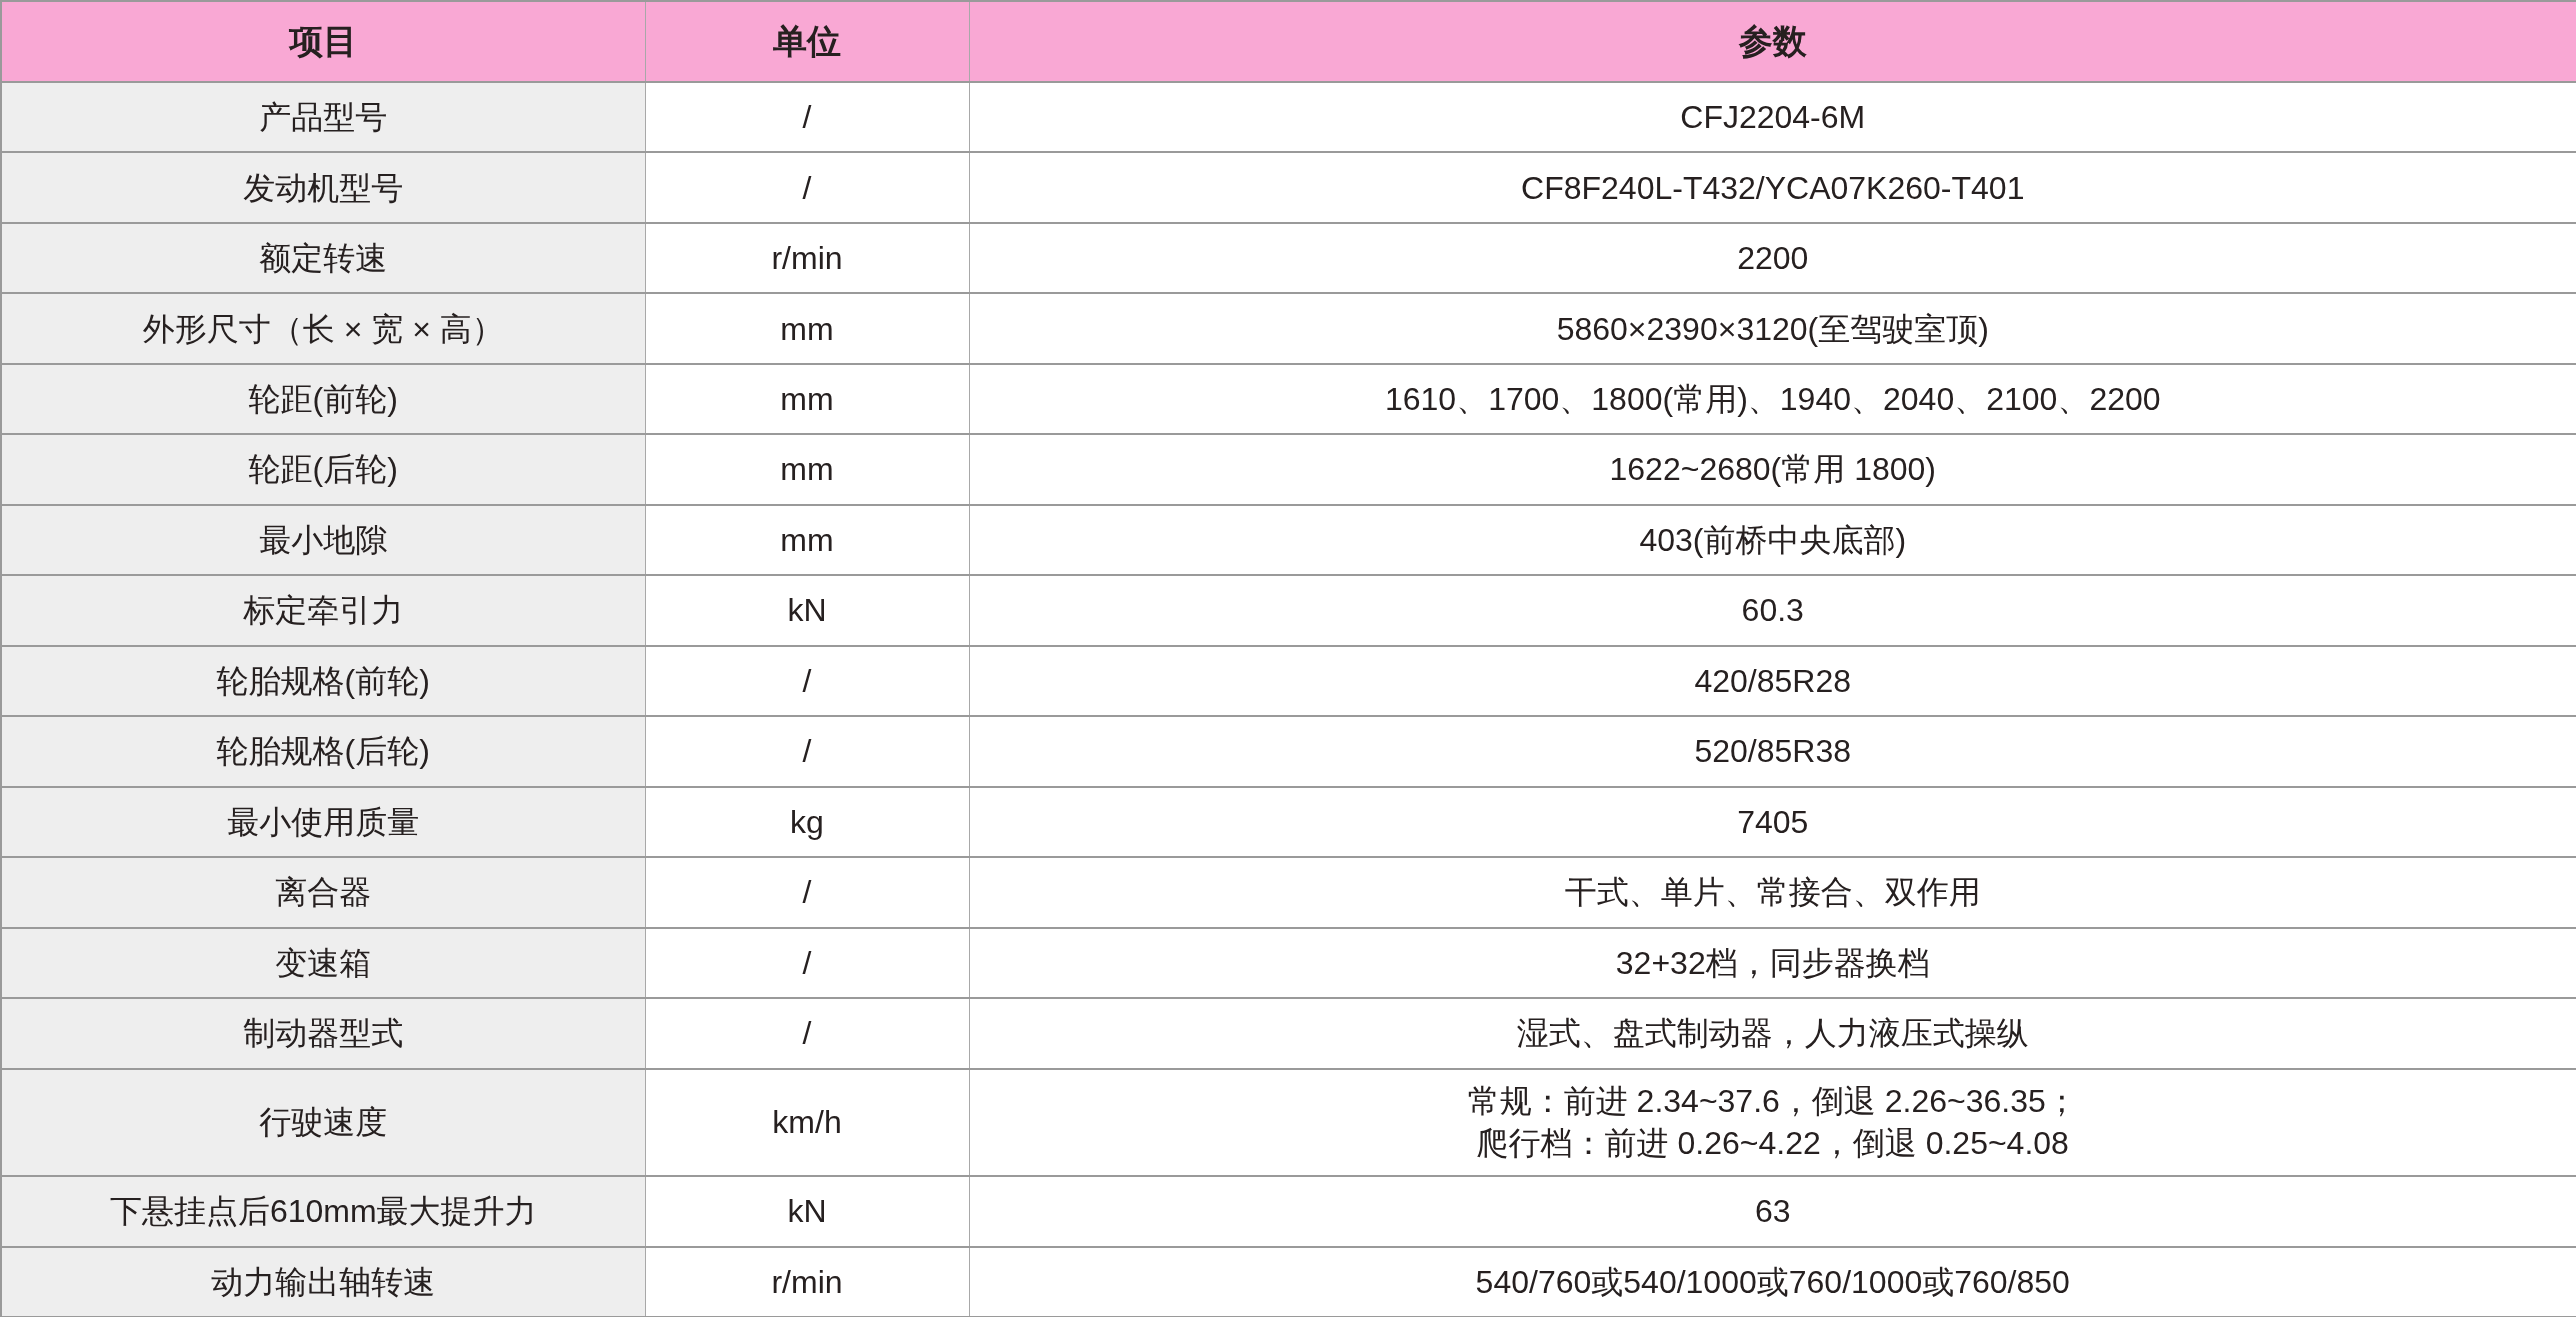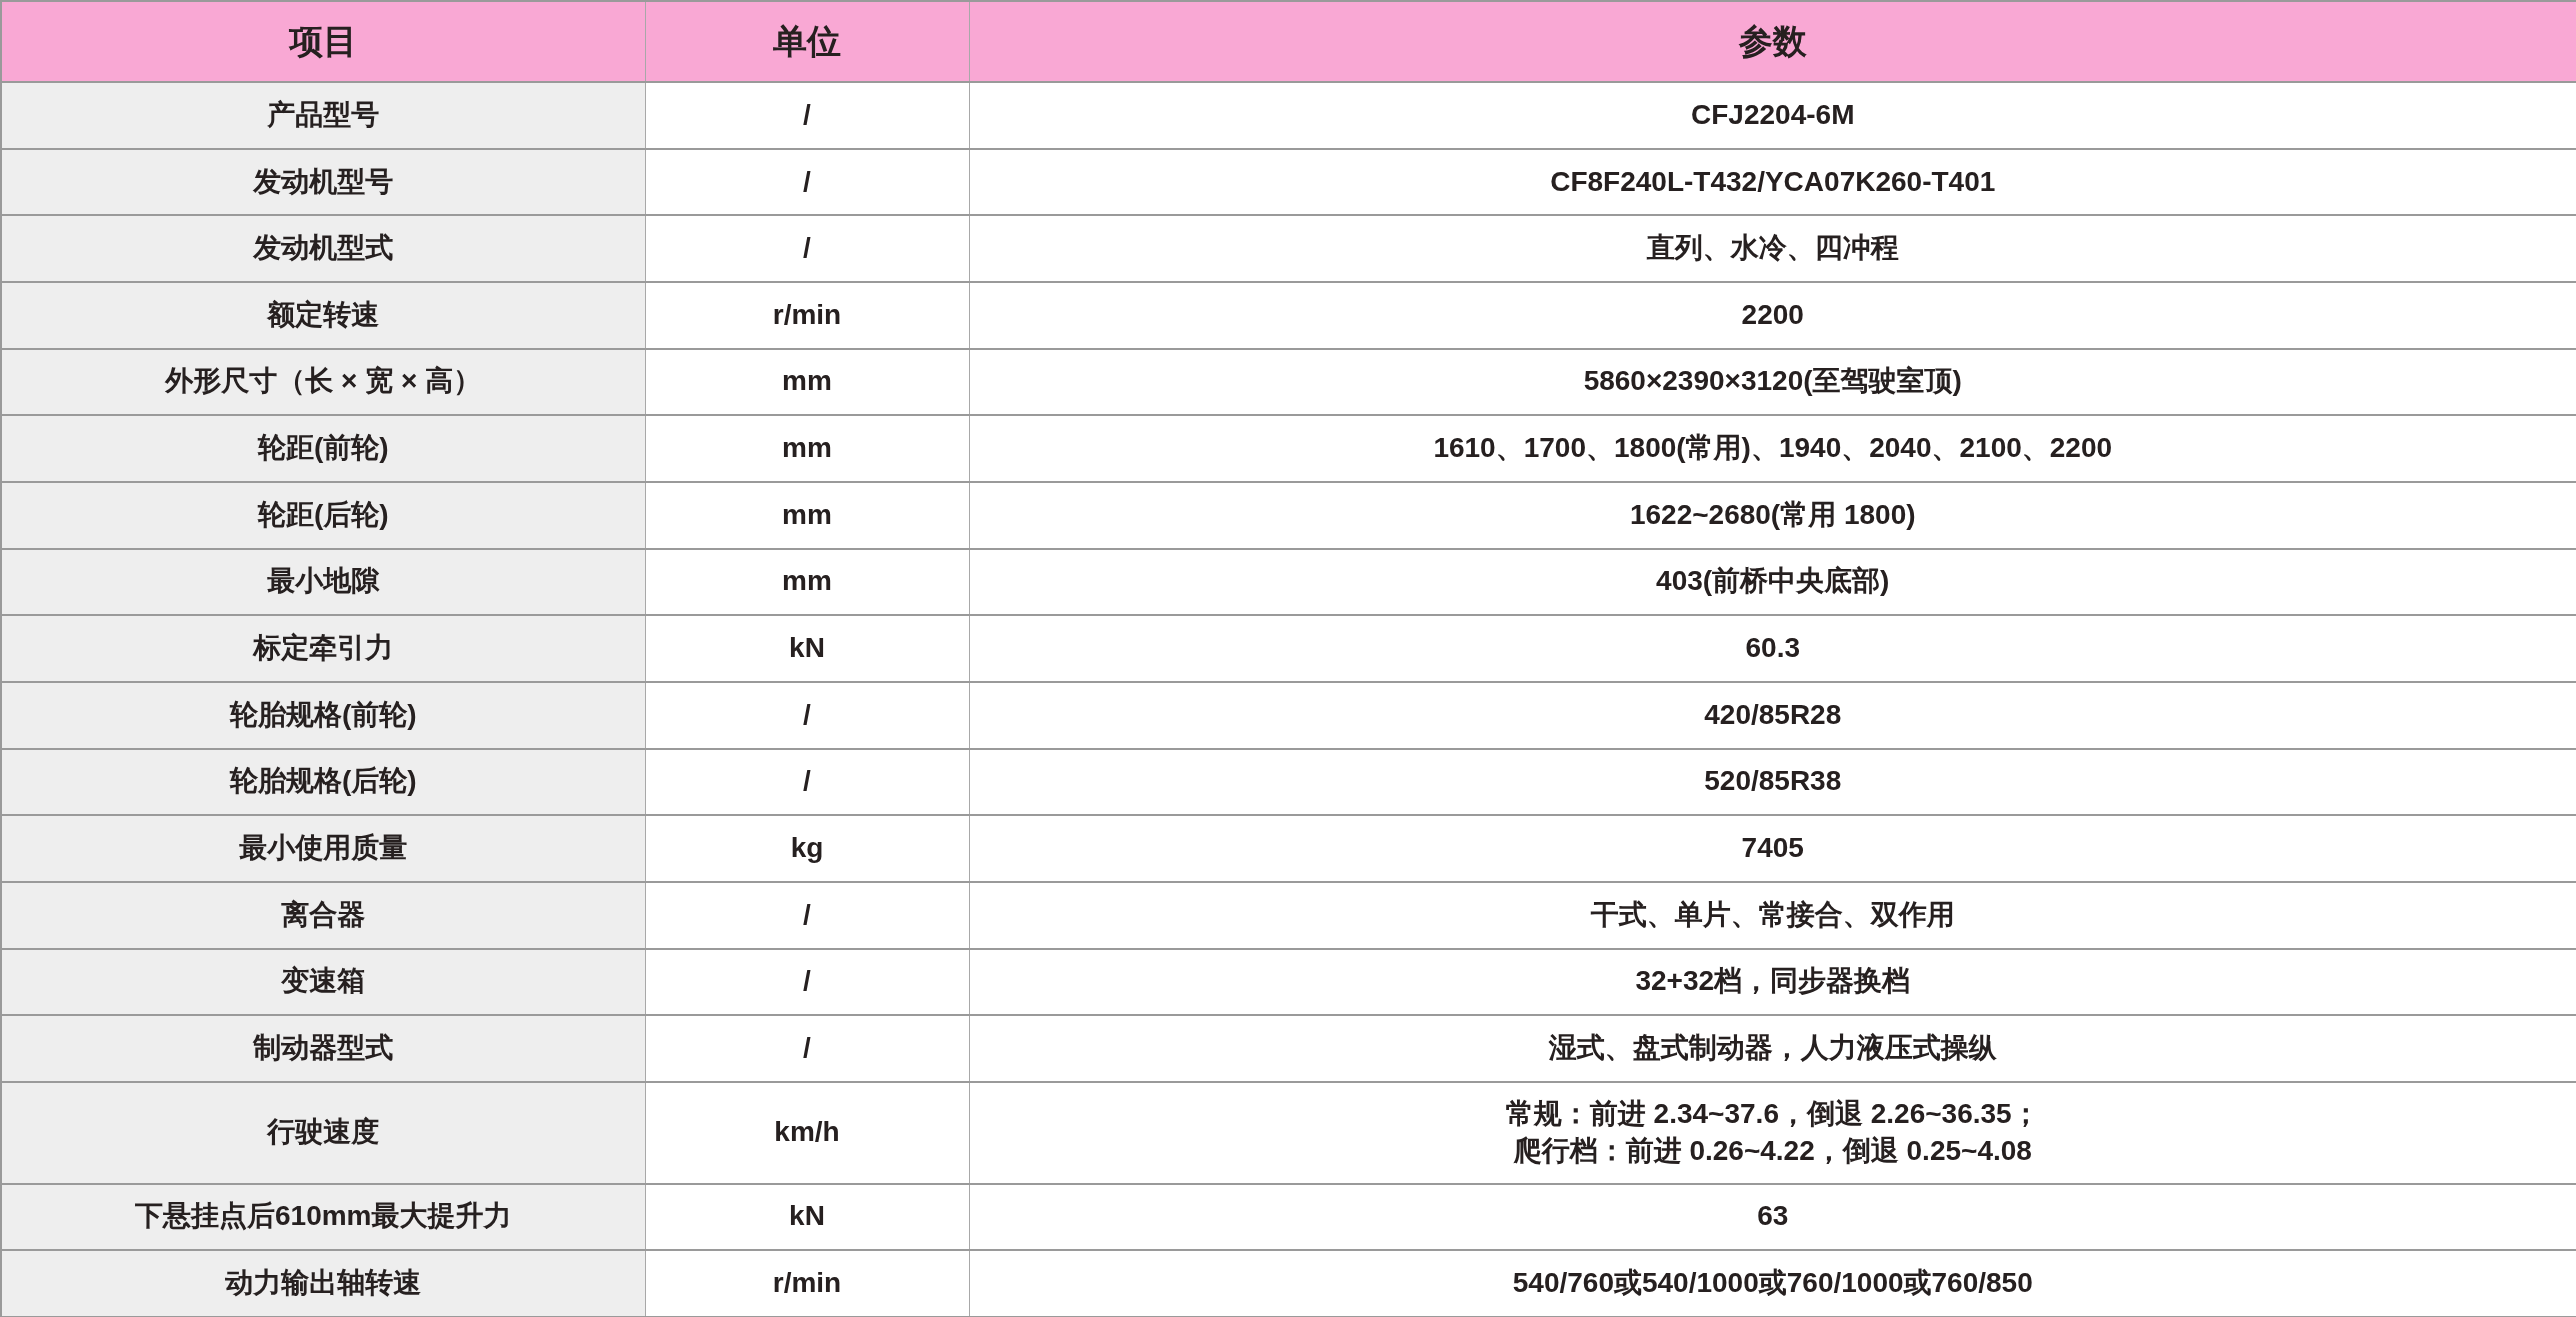--- a/index.html
+++ b/index.html
@@ -43,22 +43,22 @@
     font-size: 34px;
     font-weight: 700;
   }
   .spec-table tbody tr {
     height: 59px;
   }
   .spec-table tbody tr.tall {
     height: 90px;
   }
   .spec-table tbody td {
-    font-size: 28px;
-    font-weight: 700;
+    font-size: 32px;
+    font-weight: 400;
     background: #ffffff;
     line-height: 1.32;
   }
   .spec-table tbody td.row-label {
     background: #eeeeee;
   }
   .spec-table td.param-cell {
     white-space: pre-line;
   }
 </style>
@@ -82,25 +82,20 @@
     <tbody>
       <tr>
         <td class="row-label">产品型号</td>
         <td>/</td>
         <td class="param-cell">CFJ2204-6M</td>
       </tr>
       <tr>
         <td class="row-label">发动机型号</td>
         <td>/</td>
         <td class="param-cell">CF8F240L-T432/YCA07K260-T401</td>
-      </tr>
-      <tr>
-        <td class="row-label">发动机型式</td>
-        <td>/</td>
-        <td class="param-cell">直列、水冷、四冲程</td>
       </tr>
       <tr>
         <td class="row-label">额定转速</td>
         <td>r/min</td>
         <td class="param-cell">2200</td>
       </tr>
       <tr>
         <td class="row-label">外形尺寸（长 × 宽 × 高）</td>
         <td>mm</td>
         <td class="param-cell">5860×2390×3120(至驾驶室顶)</td>

